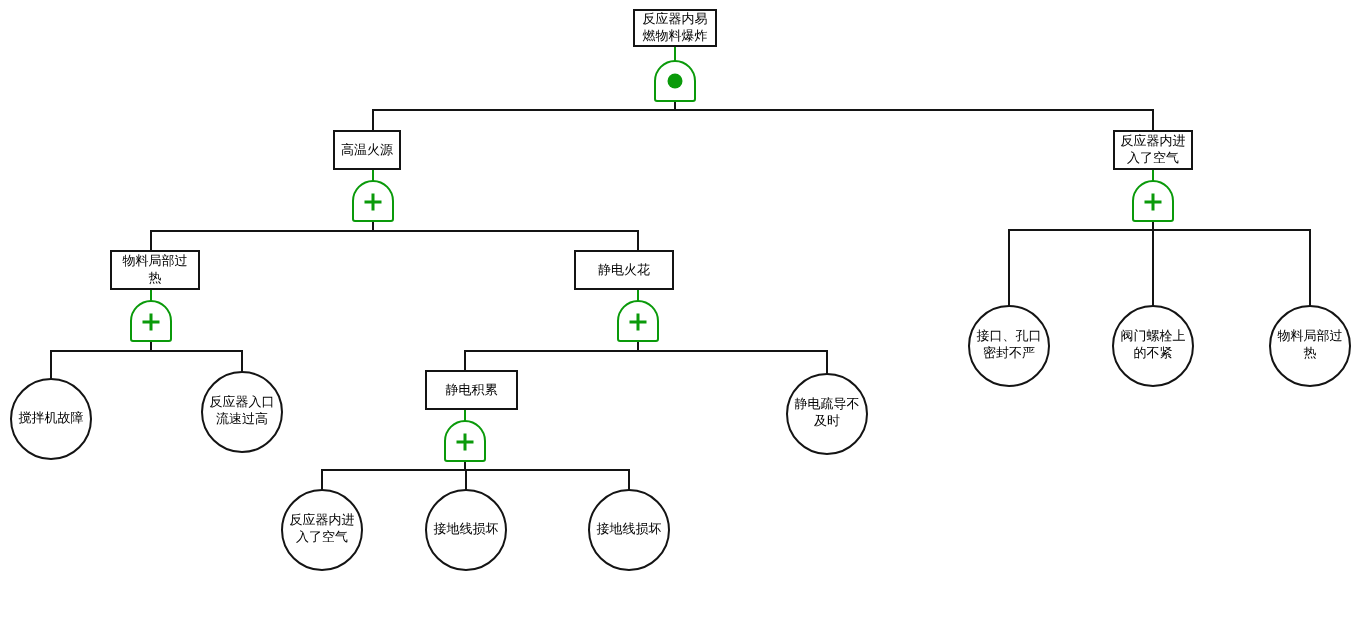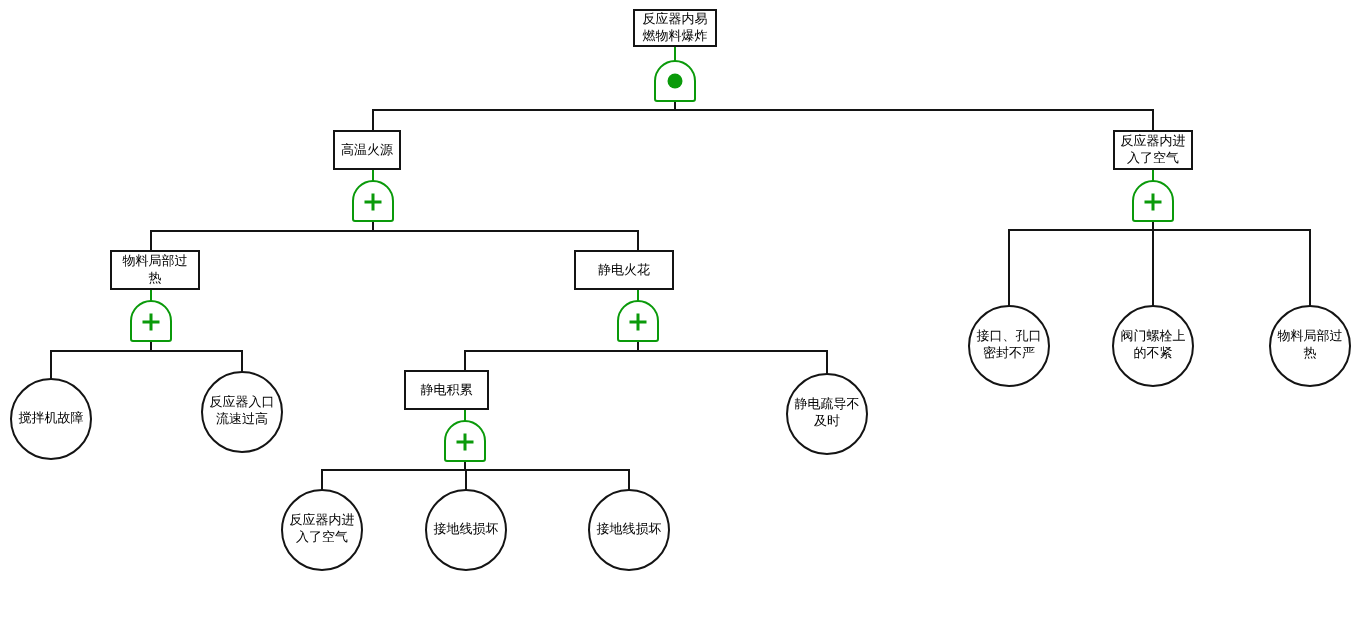--- a/index.html
+++ b/index.html
@@ -120,21 +120,21 @@
   </div>
   <div class="ebox" style="left:1113px;top:130px;width:80px;height:40px">
     <span class="lbl">反应器内进入了空气</span>
   </div>
   <div class="ebox" style="left:110px;top:250px;width:90px;height:40px">
     <span class="lbl">物料局部过热</span>
   </div>
   <div class="ebox" style="left:574px;top:250px;width:100px;height:40px">
     <span class="lbl">静电火花</span>
   </div>
-  <div class="ebox" style="left:404px;top:370px;width:85px;height:40px">
+  <div class="ebox" style="left:425px;top:370px;width:93px;height:40px">
     <span class="lbl">静电积累</span>
   </div>
 
   <div class="circle" style="left:10px;top:378px">
     <span class="lbl">搅拌机故障</span>
   </div>
   <div class="circle" style="left:786px;top:373px">
     <span class="lbl">静电疏导不及时</span>
   </div>
   <div class="circle" style="left:201px;top:371px">

